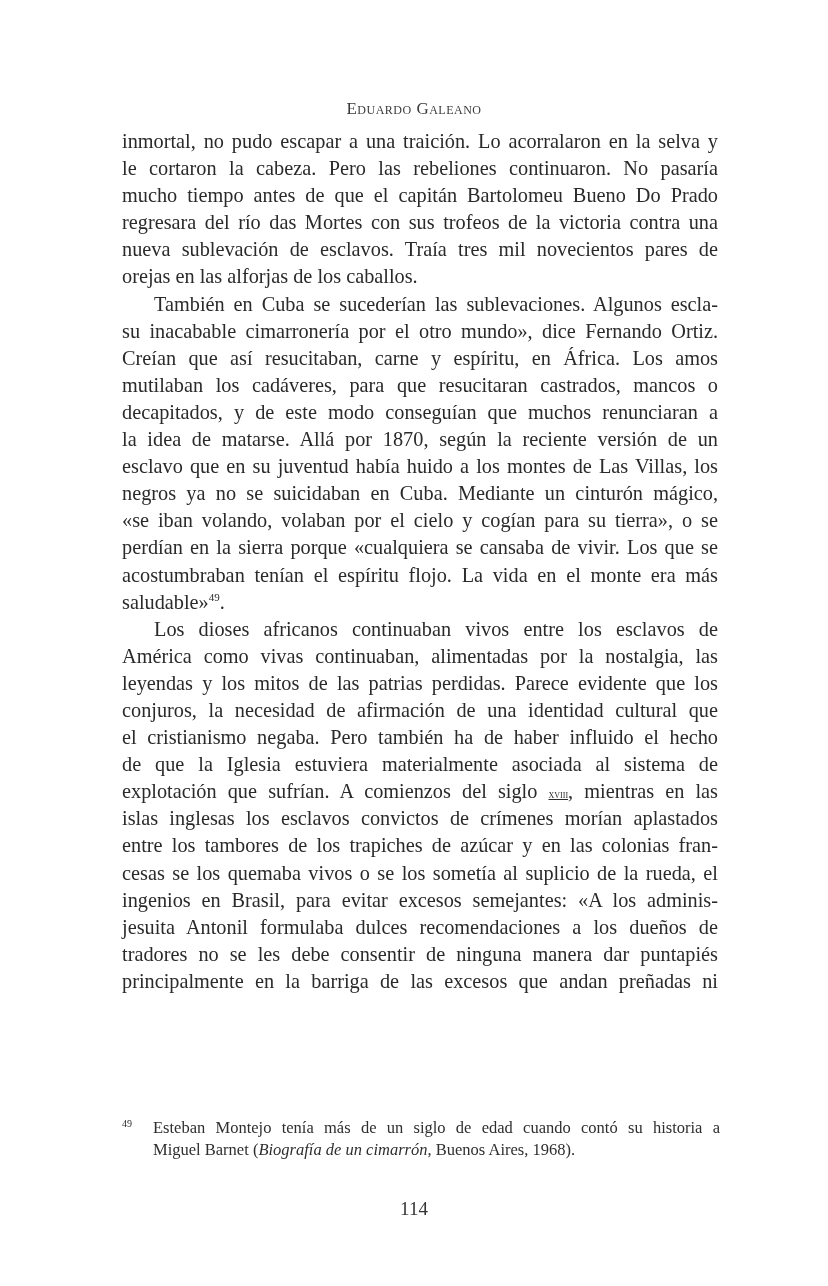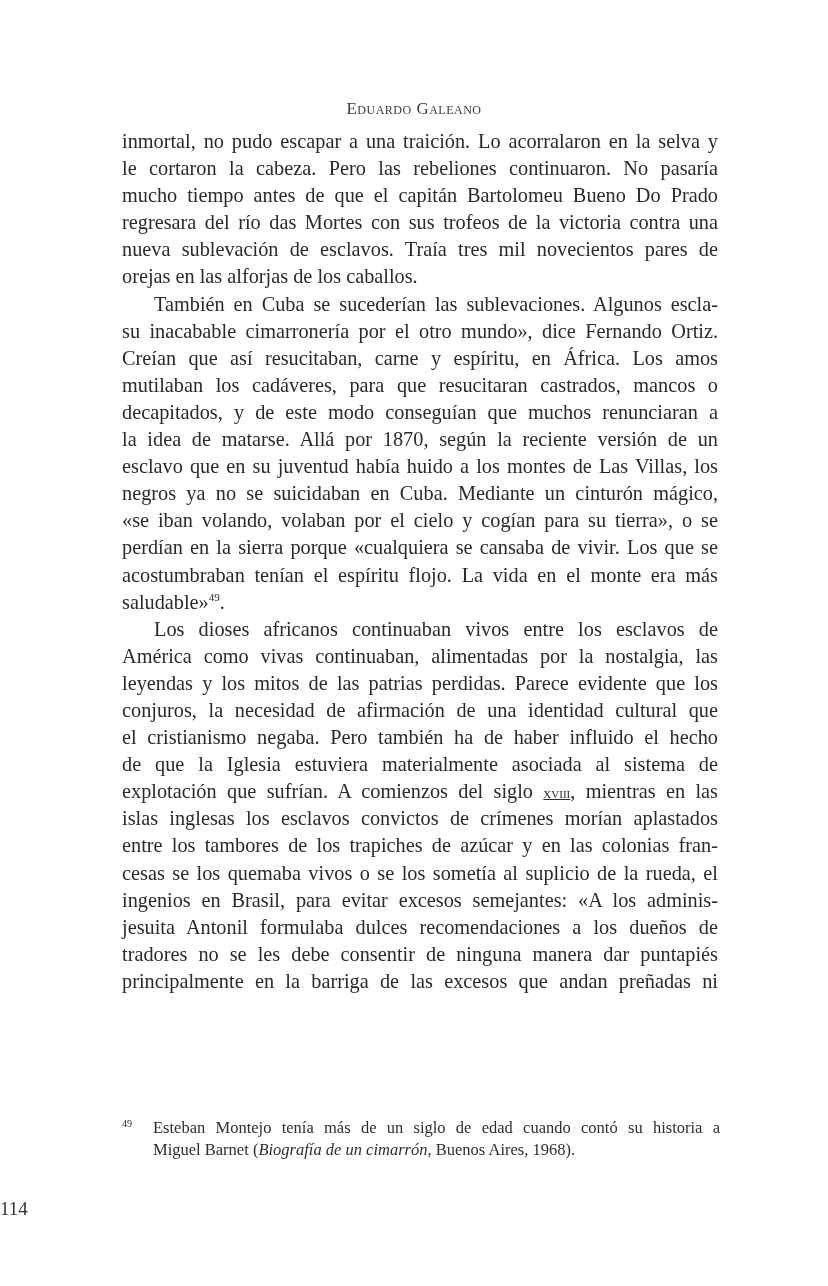--- a/index.html
+++ b/index.html
@@ -6,27 +6,27 @@
   body { width: 828px; height: 1286px; position: relative; overflow: hidden;
          font-family: "Liberation Serif", "DejaVu Serif", serif; color: #2a2a2a; }
   .running-head { position: absolute; top: 74px; left: 0; width: 828px; text-align: center;
                   font-size: 17px; letter-spacing: 0.5px; color: #3a3a3a; font-variant: small-caps; margin-top: 25px; }
   .body-text { position: absolute; left: 122px; width: 596px; top: 128px; }
   .line { display: block; height: 27.1px; line-height: 27.1px; font-size: 20.3px;
           text-align: justify; text-align-last: justify; white-space: nowrap; }
   .line.last { text-align-last: left; }
   .line.indent { padding-left: 32px; }
   sup { font-size: 11px; line-height: 0; vertical-align: super; }
-  .sc { font-variant: small-caps; font-size: 16px; text-decoration: underline; }
+  .sc { font-variant: small-caps; font-size: 12px; text-decoration: underline; }
   .footnote { position: absolute; left: 122px; width: 598px; top: 1117px; font-size: 16.5px; line-height: 22px; color: #2e2e2e; }
   .fn-mark { position: absolute; left: 0; top: -4px; font-size: 10px; }
   .fn-text { margin-left: 31px; display: block; }
   .fn-line { display: block; text-align: justify; text-align-last: justify; white-space: nowrap; }
   .fn-line.last { text-align-last: left; }
-  .page-number { position: absolute; top: 1198px; left: 0; width: 828px; text-align: left; font-size: 19px; color: #333; }
+  .page-number { position: absolute; top: 1198px; left: 0; width: 828px; text-align: center; font-size: 19px; color: #333; }
 </style>
 </head>
 <body>
 
 <div class="running-head">Eduardo Galeano</div>
 
 <div class="body-text">
 
   <div>
     <span class="line">inmortal, no pudo escapar a una traición. Lo acorralaron en la selva y</span>

